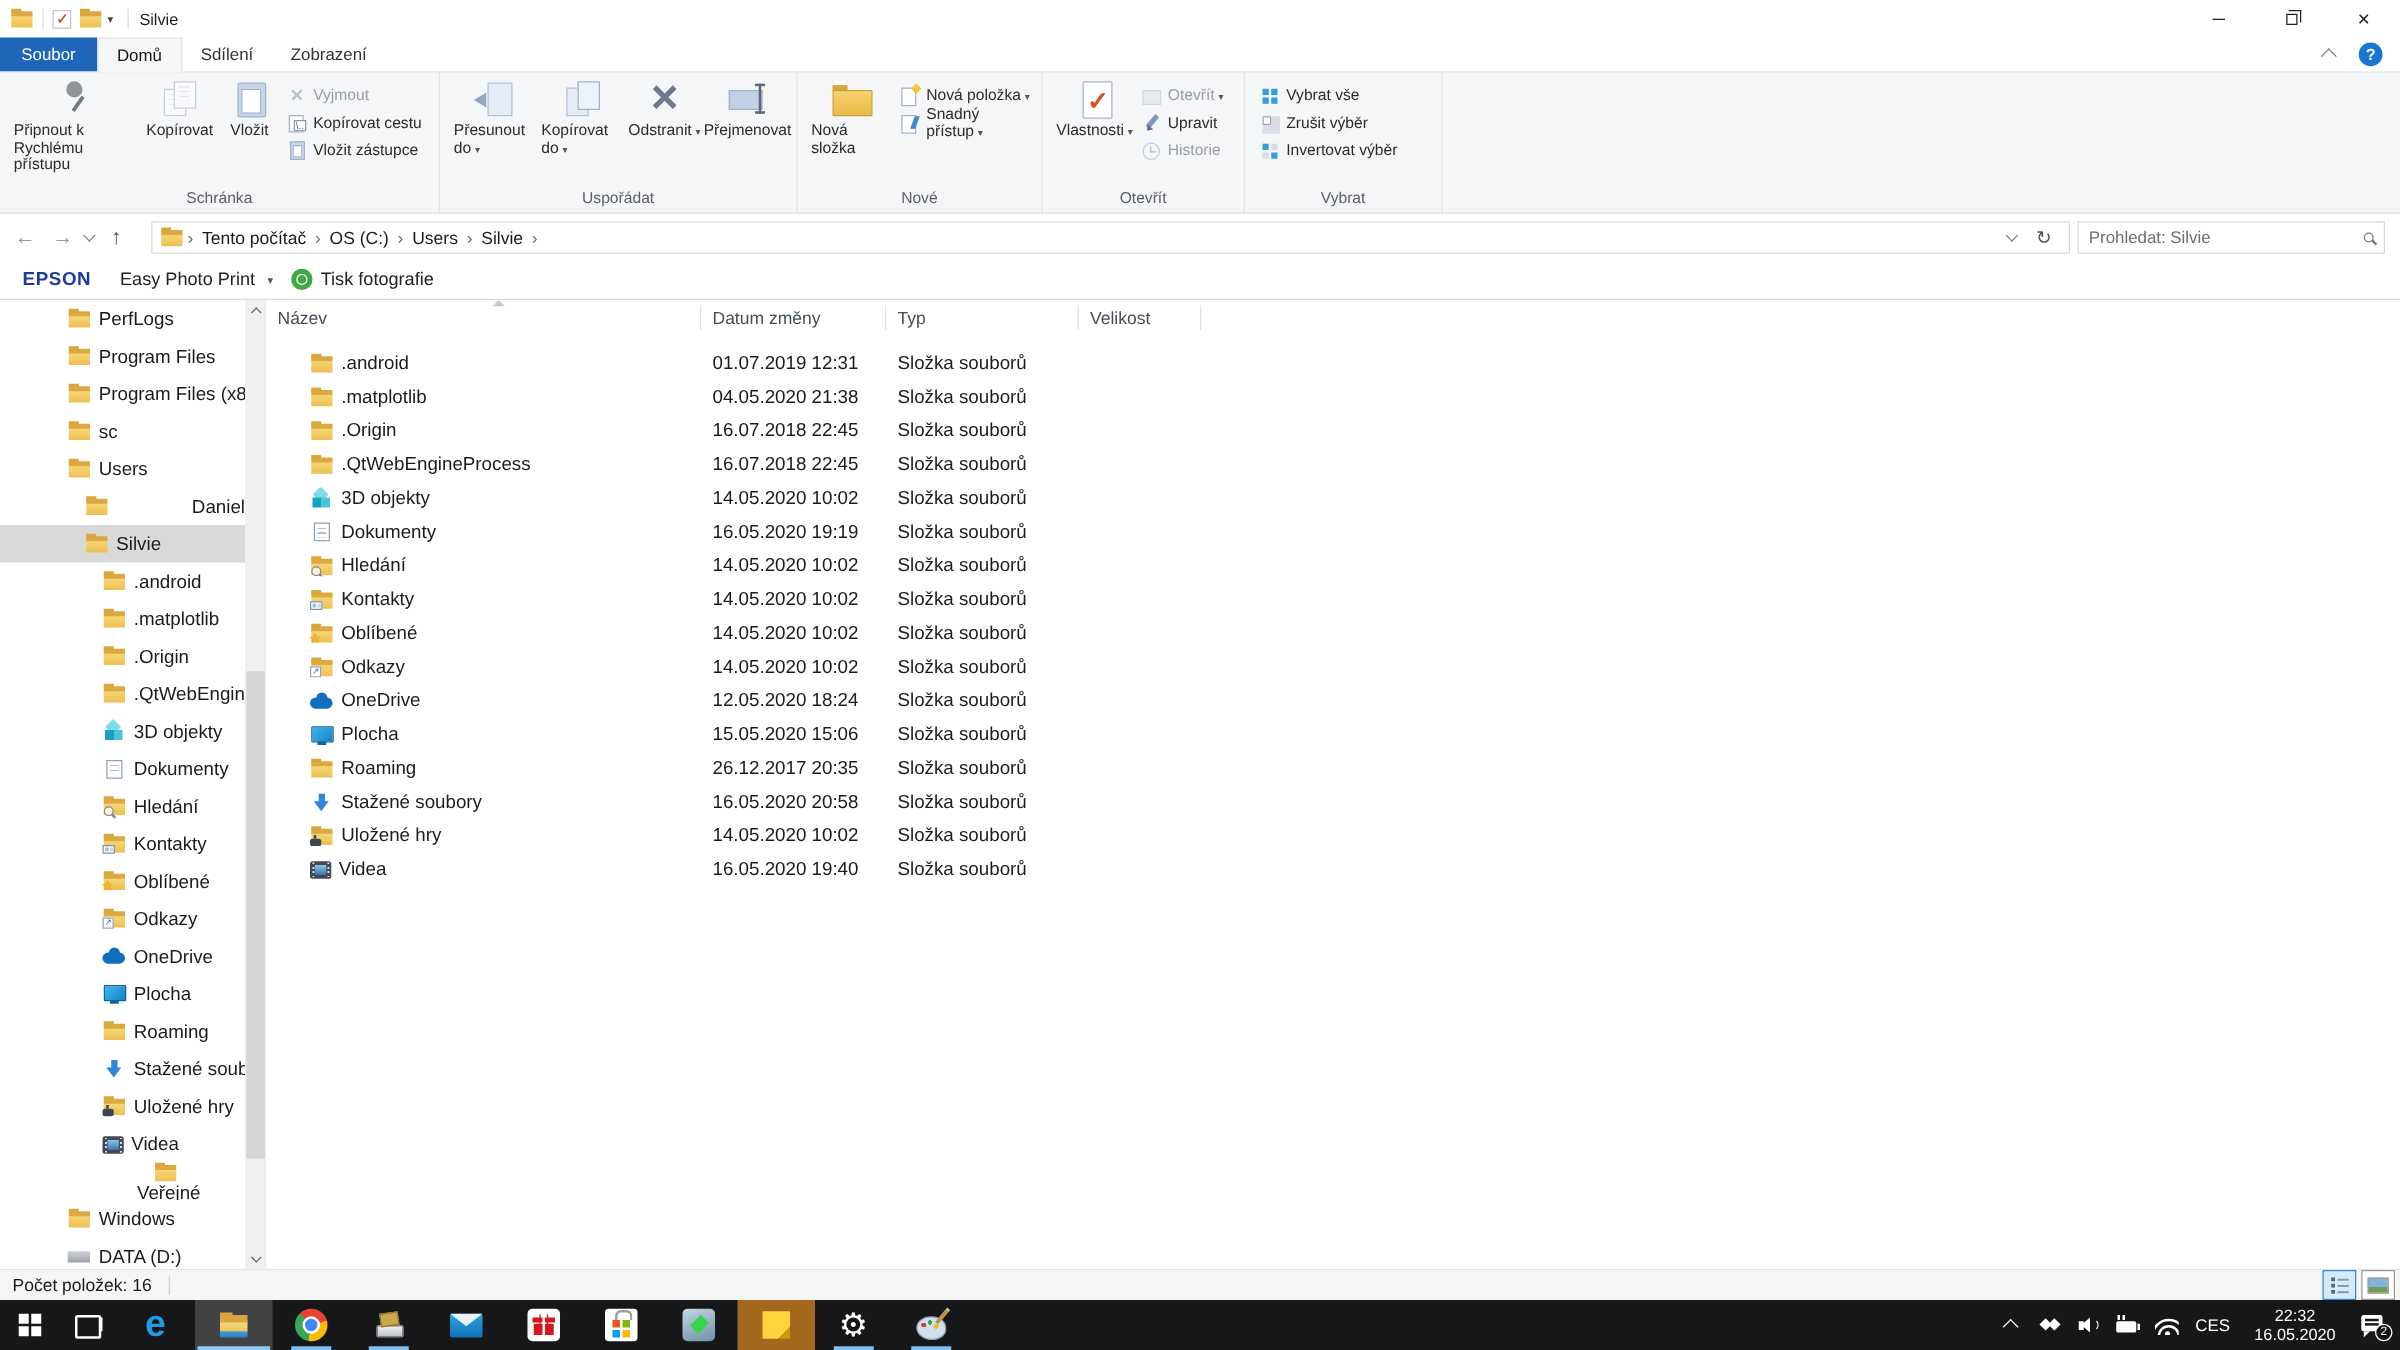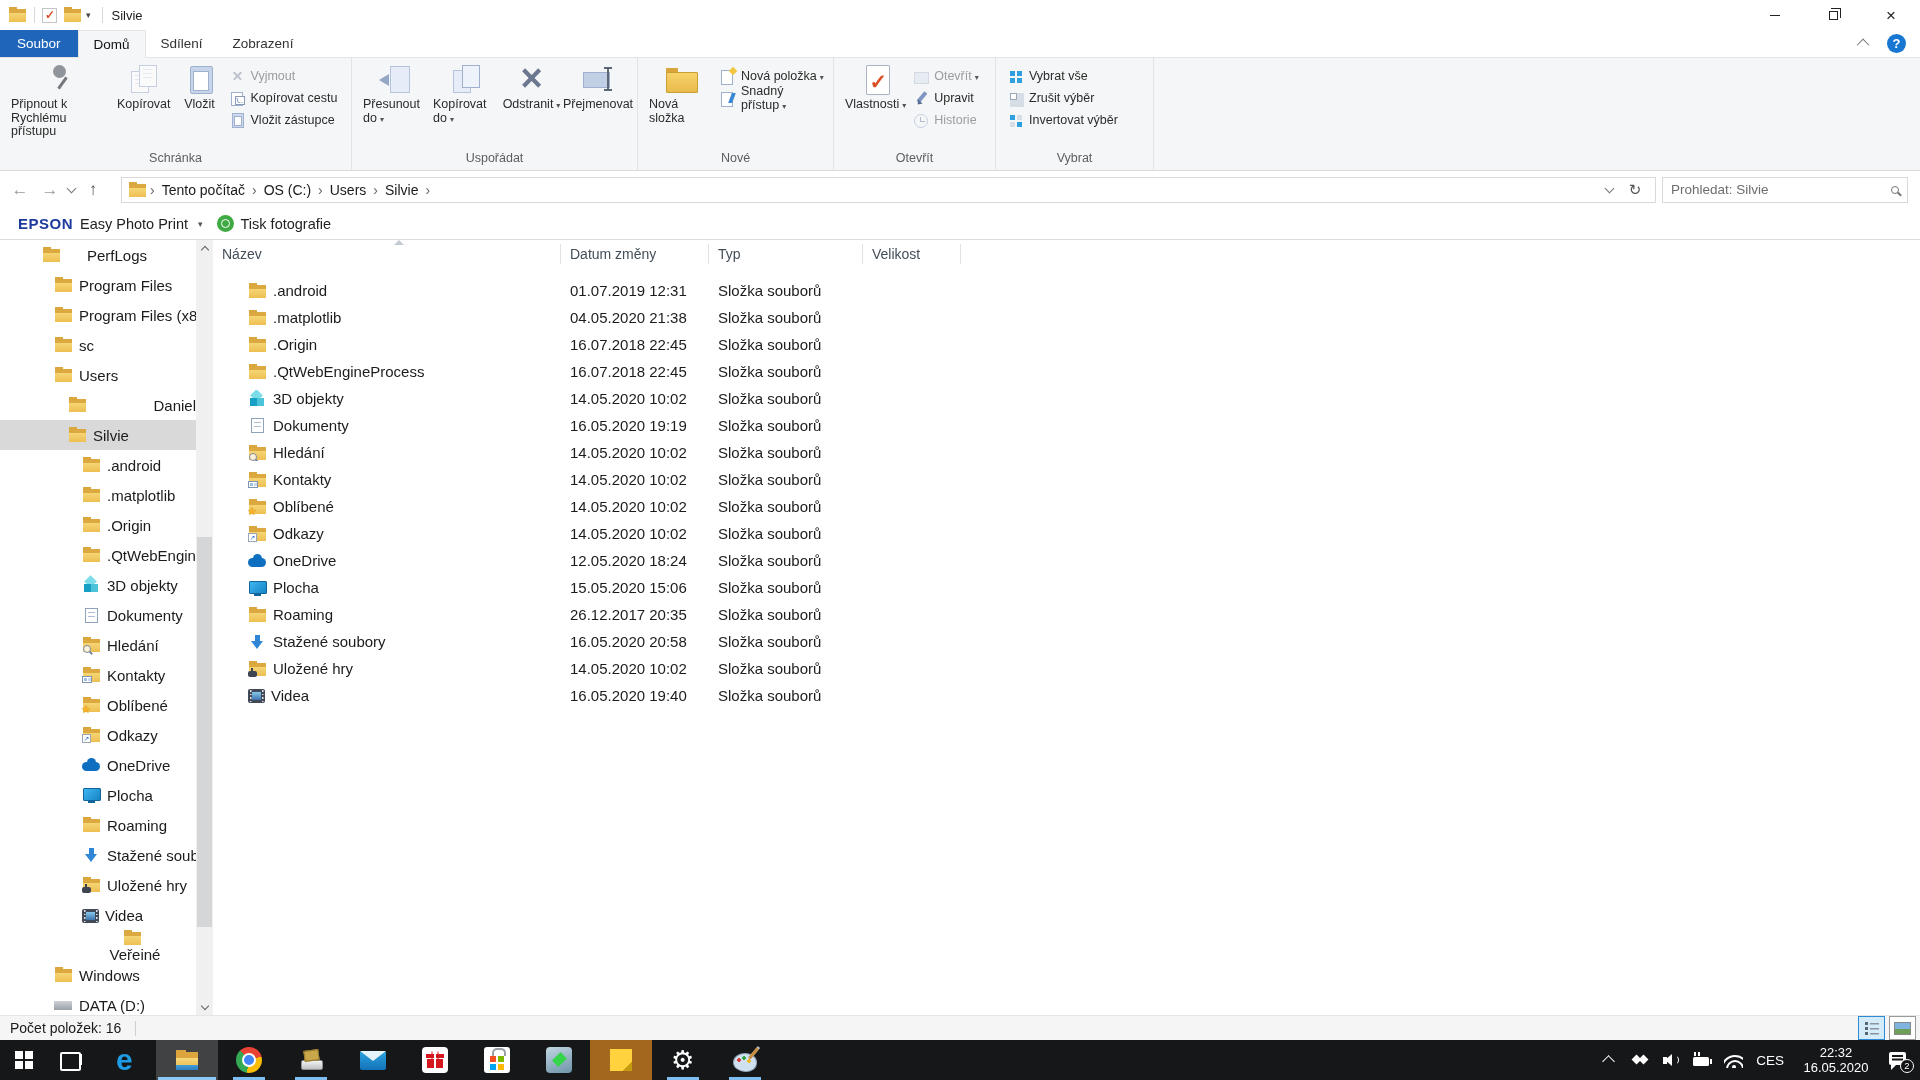--- a/index.html
+++ b/index.html
@@ -89,21 +89,21 @@
 .crumbbox{flex:1;height:26px;border:1px solid #d9d9d9;display:flex;align-items:center;padding:0 6px;font-size:14px;color:#1a1a1a;margin-left:10px}
 .crumb{padding:0 4px}
 .crumbsep{color:#666;font-size:14px;padding:0 3px}
 .crumb-tail{margin-left:auto;display:flex;align-items:center;gap:10px;padding-right:2px}
 .refreshbtn{width:24px;height:26px;display:flex;align-items:center;justify-content:center;color:#555;font-size:15px}
 .searchbox{width:246px;height:26px;border:1px solid #d9d9d9;display:flex;align-items:center;padding:0 8px;font-size:13.5px;color:#6d6d6d}
 .mag{width:8px;height:8px;border:1.6px solid #777;border-radius:50%;position:relative;margin-left:auto}
 .mag::after{content:"";position:absolute;width:5px;height:1.6px;background:#777;transform:rotate(45deg);right:-4px;bottom:-2px}
 
 .epsonbar{height:32px;display:flex;align-items:center;background:#fff;border-bottom:1px solid #dcdcdc;padding-left:18px;font-size:14.5px;color:#222}
-.epson-brand{font-weight:800;color:#1d3a9e;letter-spacing:.5px;font-size:15px;margin-right:7px}
+.epson-brand{font-weight:800;color:#1d3a9e;letter-spacing:.5px;font-size:15px;margin-right:23px}
 .epson-caret{font-size:9px;color:#555;margin:0 14px 0 10px}
 .epson-ico{width:17px;height:17px;border-radius:50%;background:#3faa44;position:relative;margin-right:7px}
 .epson-ico::before{content:"";position:absolute;inset:4px;border:1.6px solid #fff;border-radius:50%}
 
 .content{flex:1;display:flex;background:#fff;overflow:hidden;position:relative}
 .sidebar{width:196px;overflow:hidden;position:relative;flex:none}
 .snode{height:30px;display:flex;align-items:center;font-size:15px;color:#1b1b1b;white-space:nowrap;overflow:hidden}
 .snode.selected{background:#d9d9d9}
 .snode .lbl{margin-left:6px}
 .sscroll{width:17px;background:#f0f0f0;position:relative;flex:none}
@@ -411,21 +411,21 @@
   <div class="epsonbar">
     <span class="epson-brand">EPSON</span>
     <span>Easy Photo Print</span>
     <span class="epson-caret">▾</span>
     <span class="epson-ico"></span>
     <span>Tisk fotografie</span>
   </div>
 
   <div class="content">
     <div class="sidebar" id="sidebar">
-        <div class="snode" style="padding-left: 42px; gap: 20px;">
+        <div class="snode" style="padding-left: 54px;">
           <span class="fi fi-folder"></span>
           <span class="lbl">PerfLogs</span>
         </div>
         <div class="snode" style="padding-left: 54px;">
           <span class="fi fi-folder"></span>
           <span class="lbl">Program Files</span>
         </div>
         <div class="snode" style="padding-left: 54px;">
           <span class="fi fi-folder"></span>
           <span class="lbl">Program Files (x86)</span>

